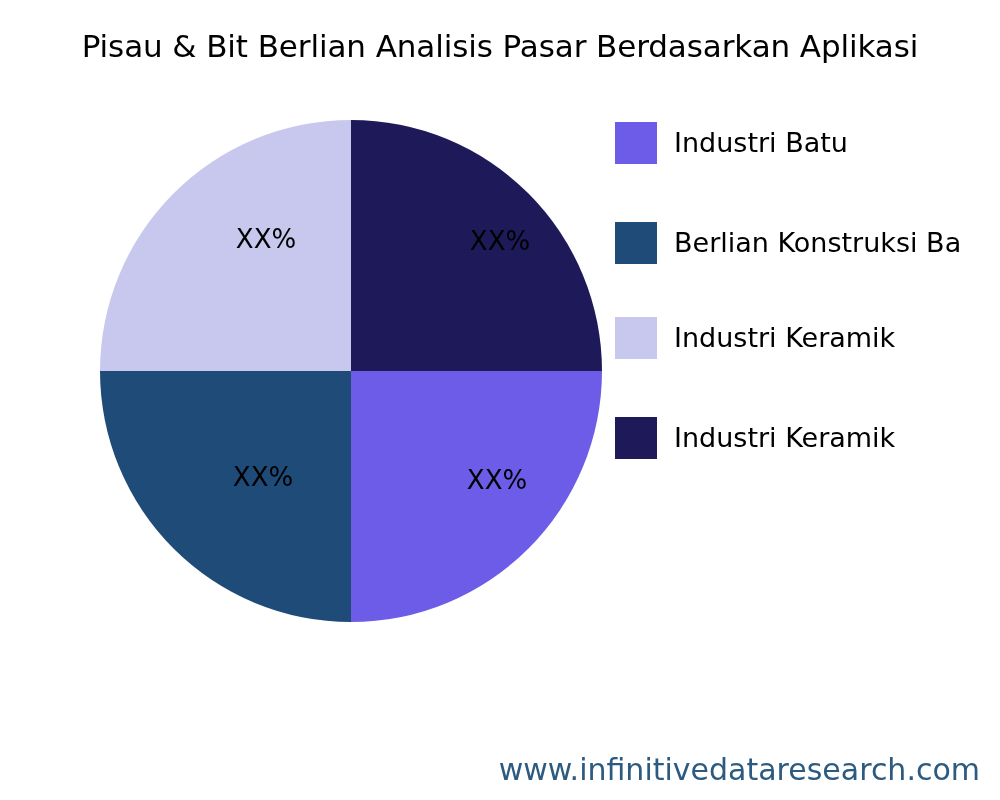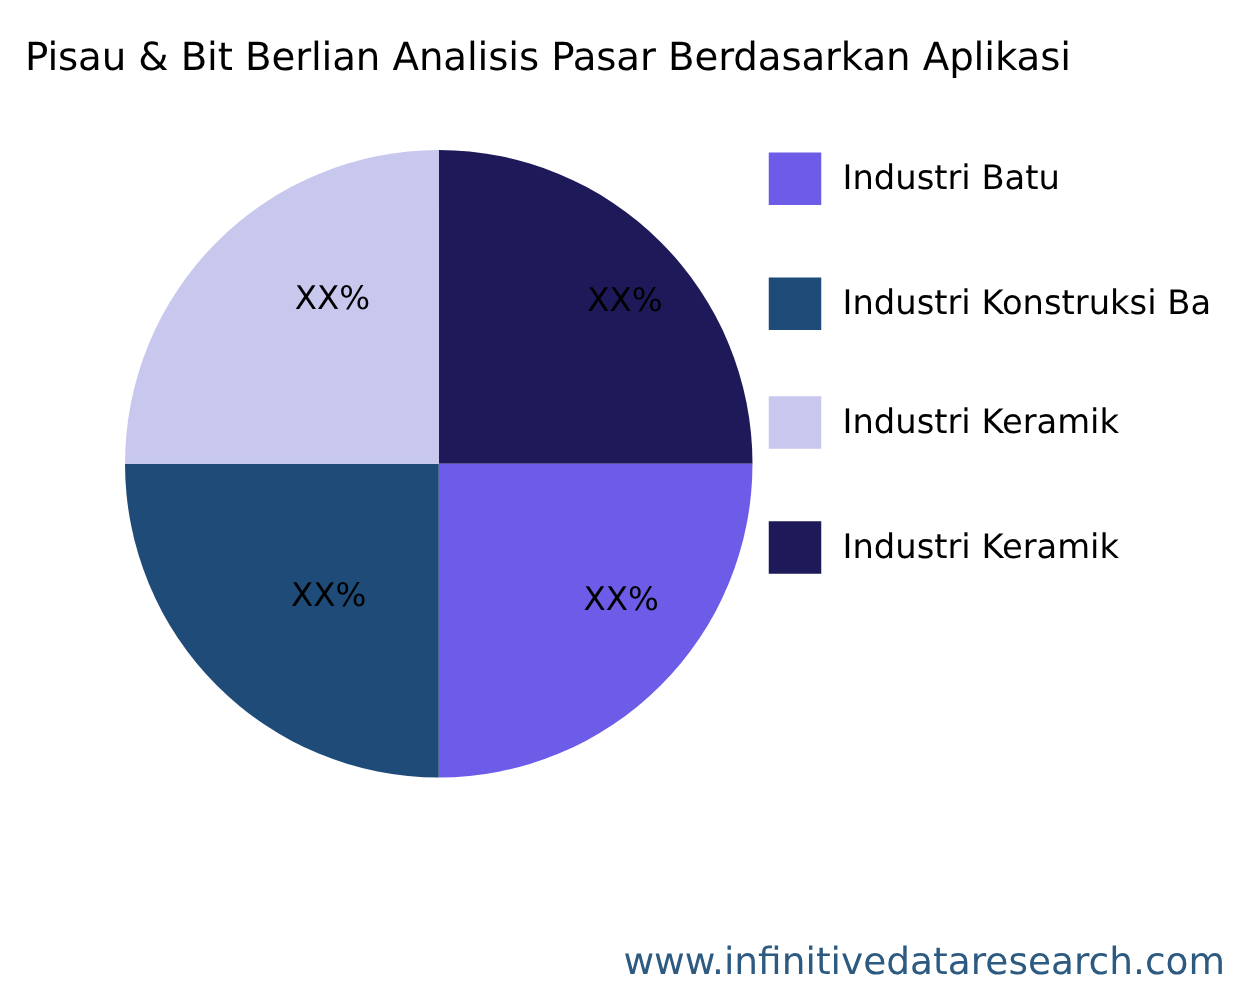--- a/index.html
+++ b/index.html
@@ -29,20 +29,21 @@
   #chart-title {
     position: absolute;
     left: 20px;
     top: 27px;
     width: 960px;
     font-size: 31px;
     line-height: 38px;
     color: #000000;
     white-space: nowrap;
     letter-spacing: -0.1px;
+    text-align: center;
   }
 
   
   #pie-area {
     position: absolute;
     left: 100px;
     top: 120px;
     width: 502px;
     height: 502px;
   }
@@ -132,21 +133,21 @@
 
   <div id="legend">
 
     <div class="legend-item" style="top:10px;">
       <span class="legend-swatch" style="background: rgb(108, 92, 232);"></span>
       <span class="legend-label">Industri Batu</span>
     </div>
 
     <div class="legend-item" style="top:110px;">
       <span class="legend-swatch" style="background: rgb(31, 75, 121);"></span>
-      <span class="legend-label">Industri Konstruksi Ba</span>
+      <span class="legend-label">Berlian Konstruksi Ba</span>
     </div>
 
     <div class="legend-item" style="top:205px;">
       <span class="legend-swatch" style="background: rgb(200, 200, 238);"></span>
       <span class="legend-label">Industri Keramik</span>
     </div>
 
     <div class="legend-item" style="top:305px;">
       <span class="legend-swatch" style="background: rgb(30, 26, 90);"></span>
       <span class="legend-label">Industri Keramik</span>

